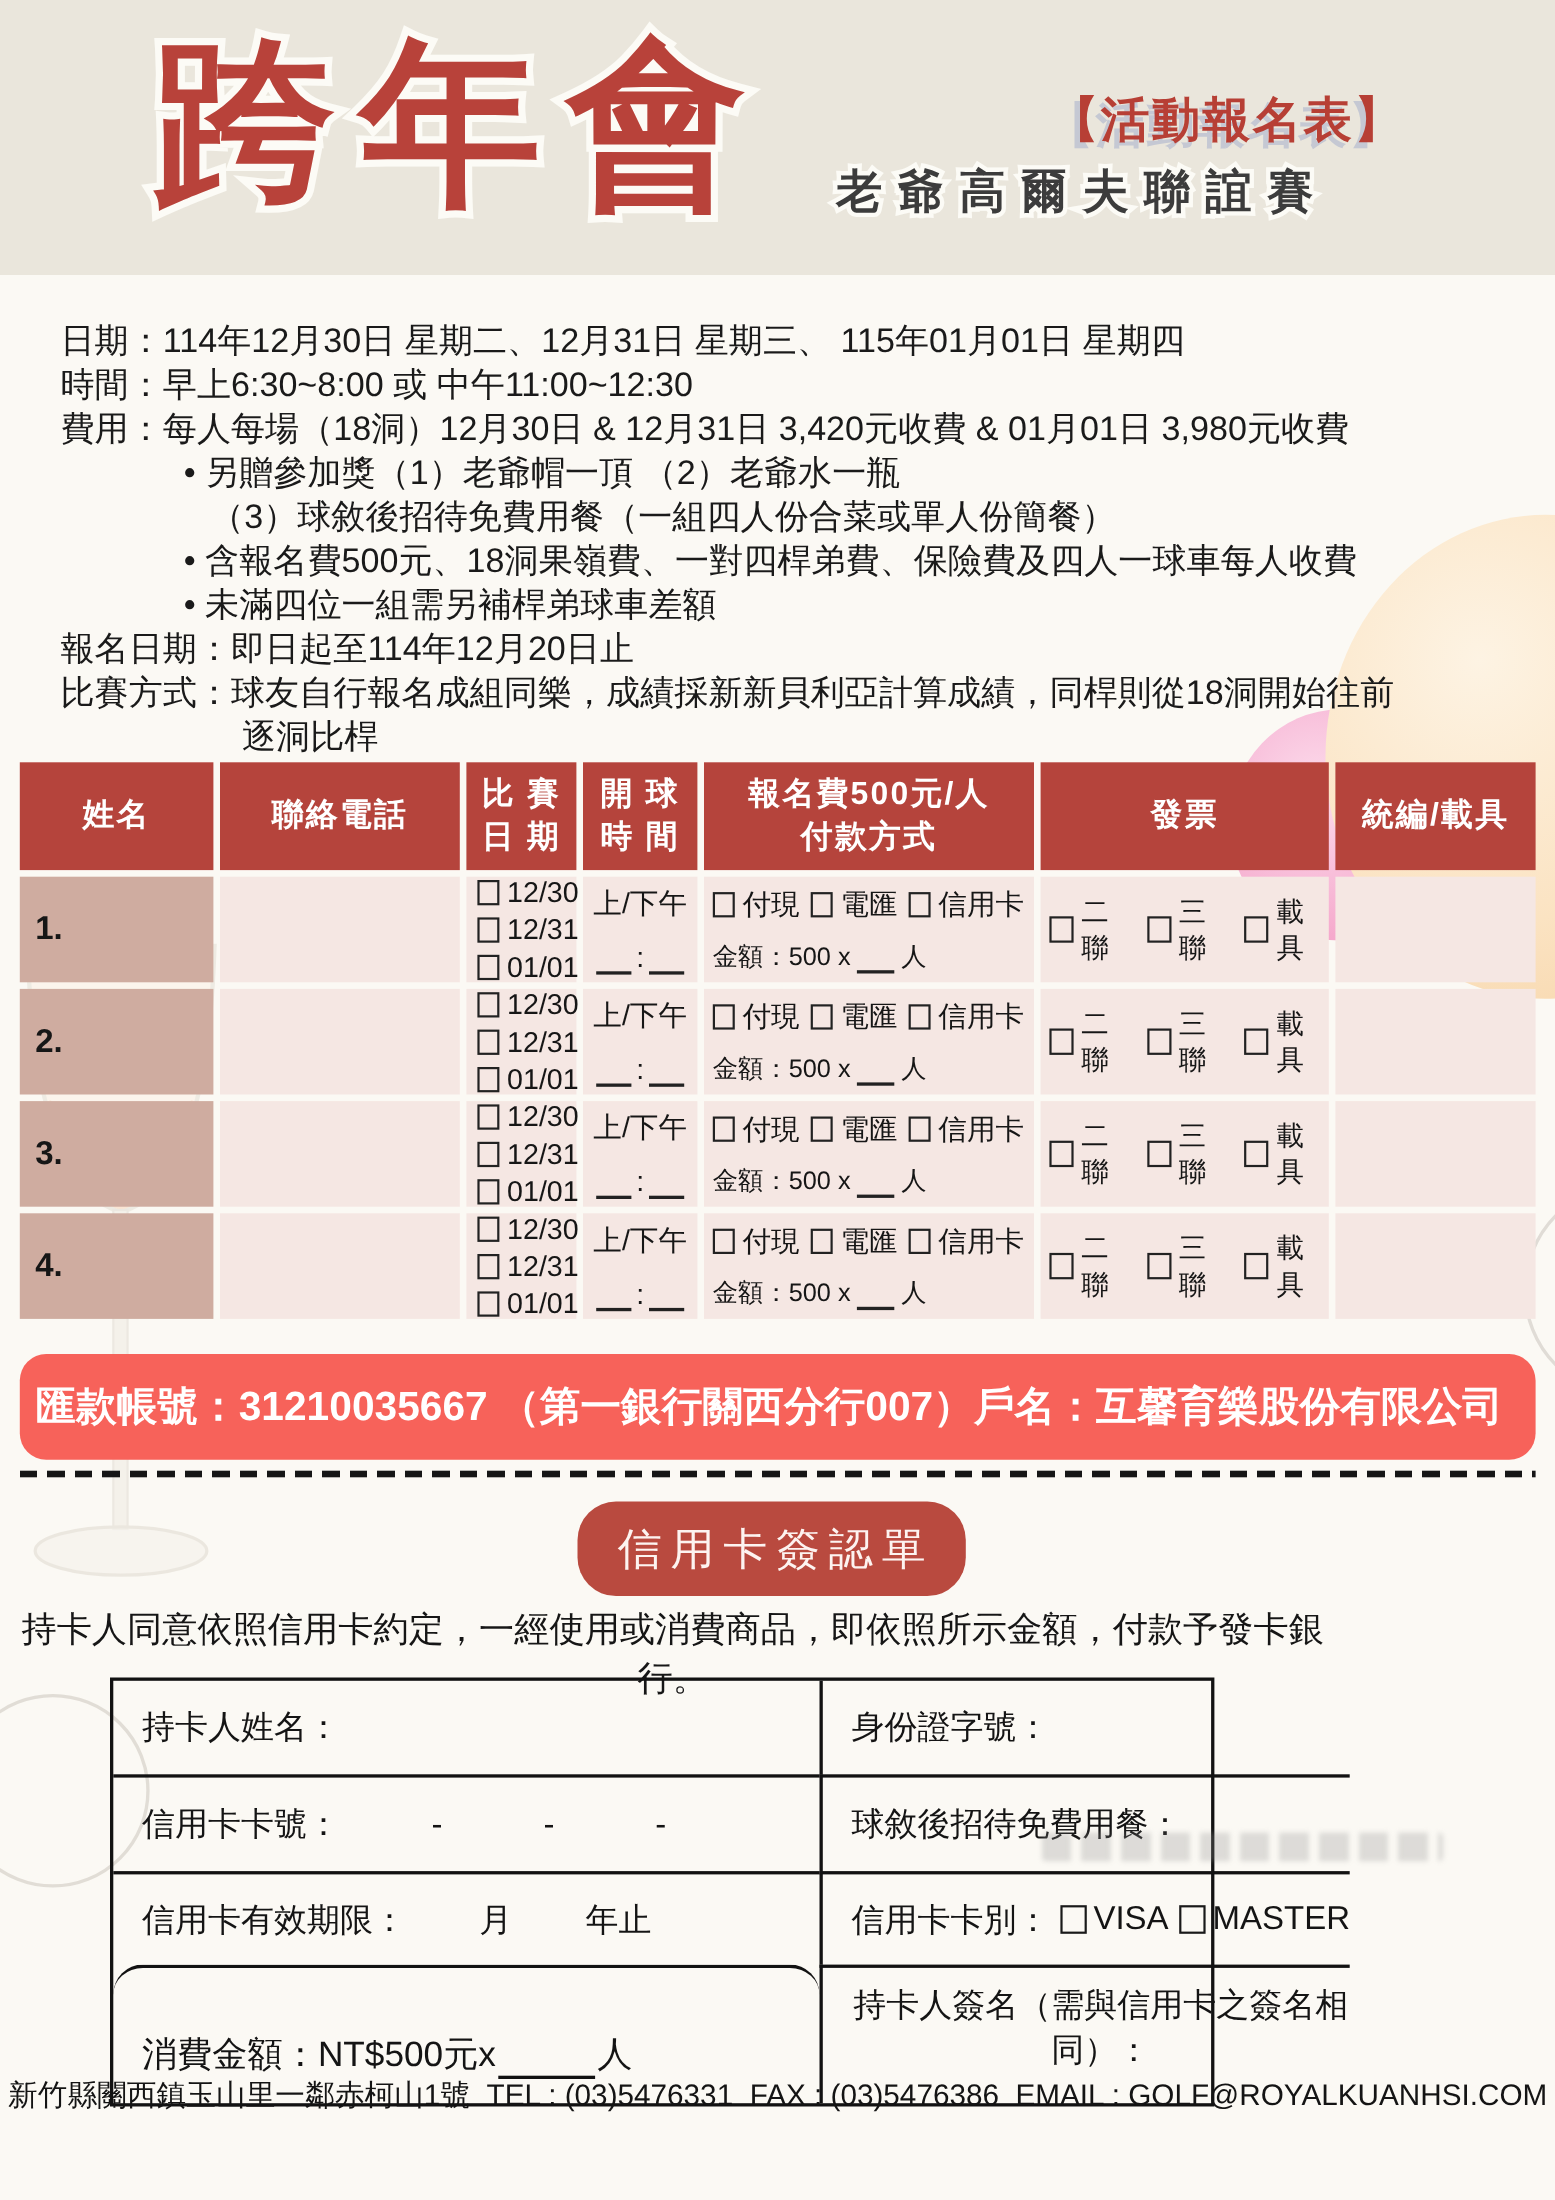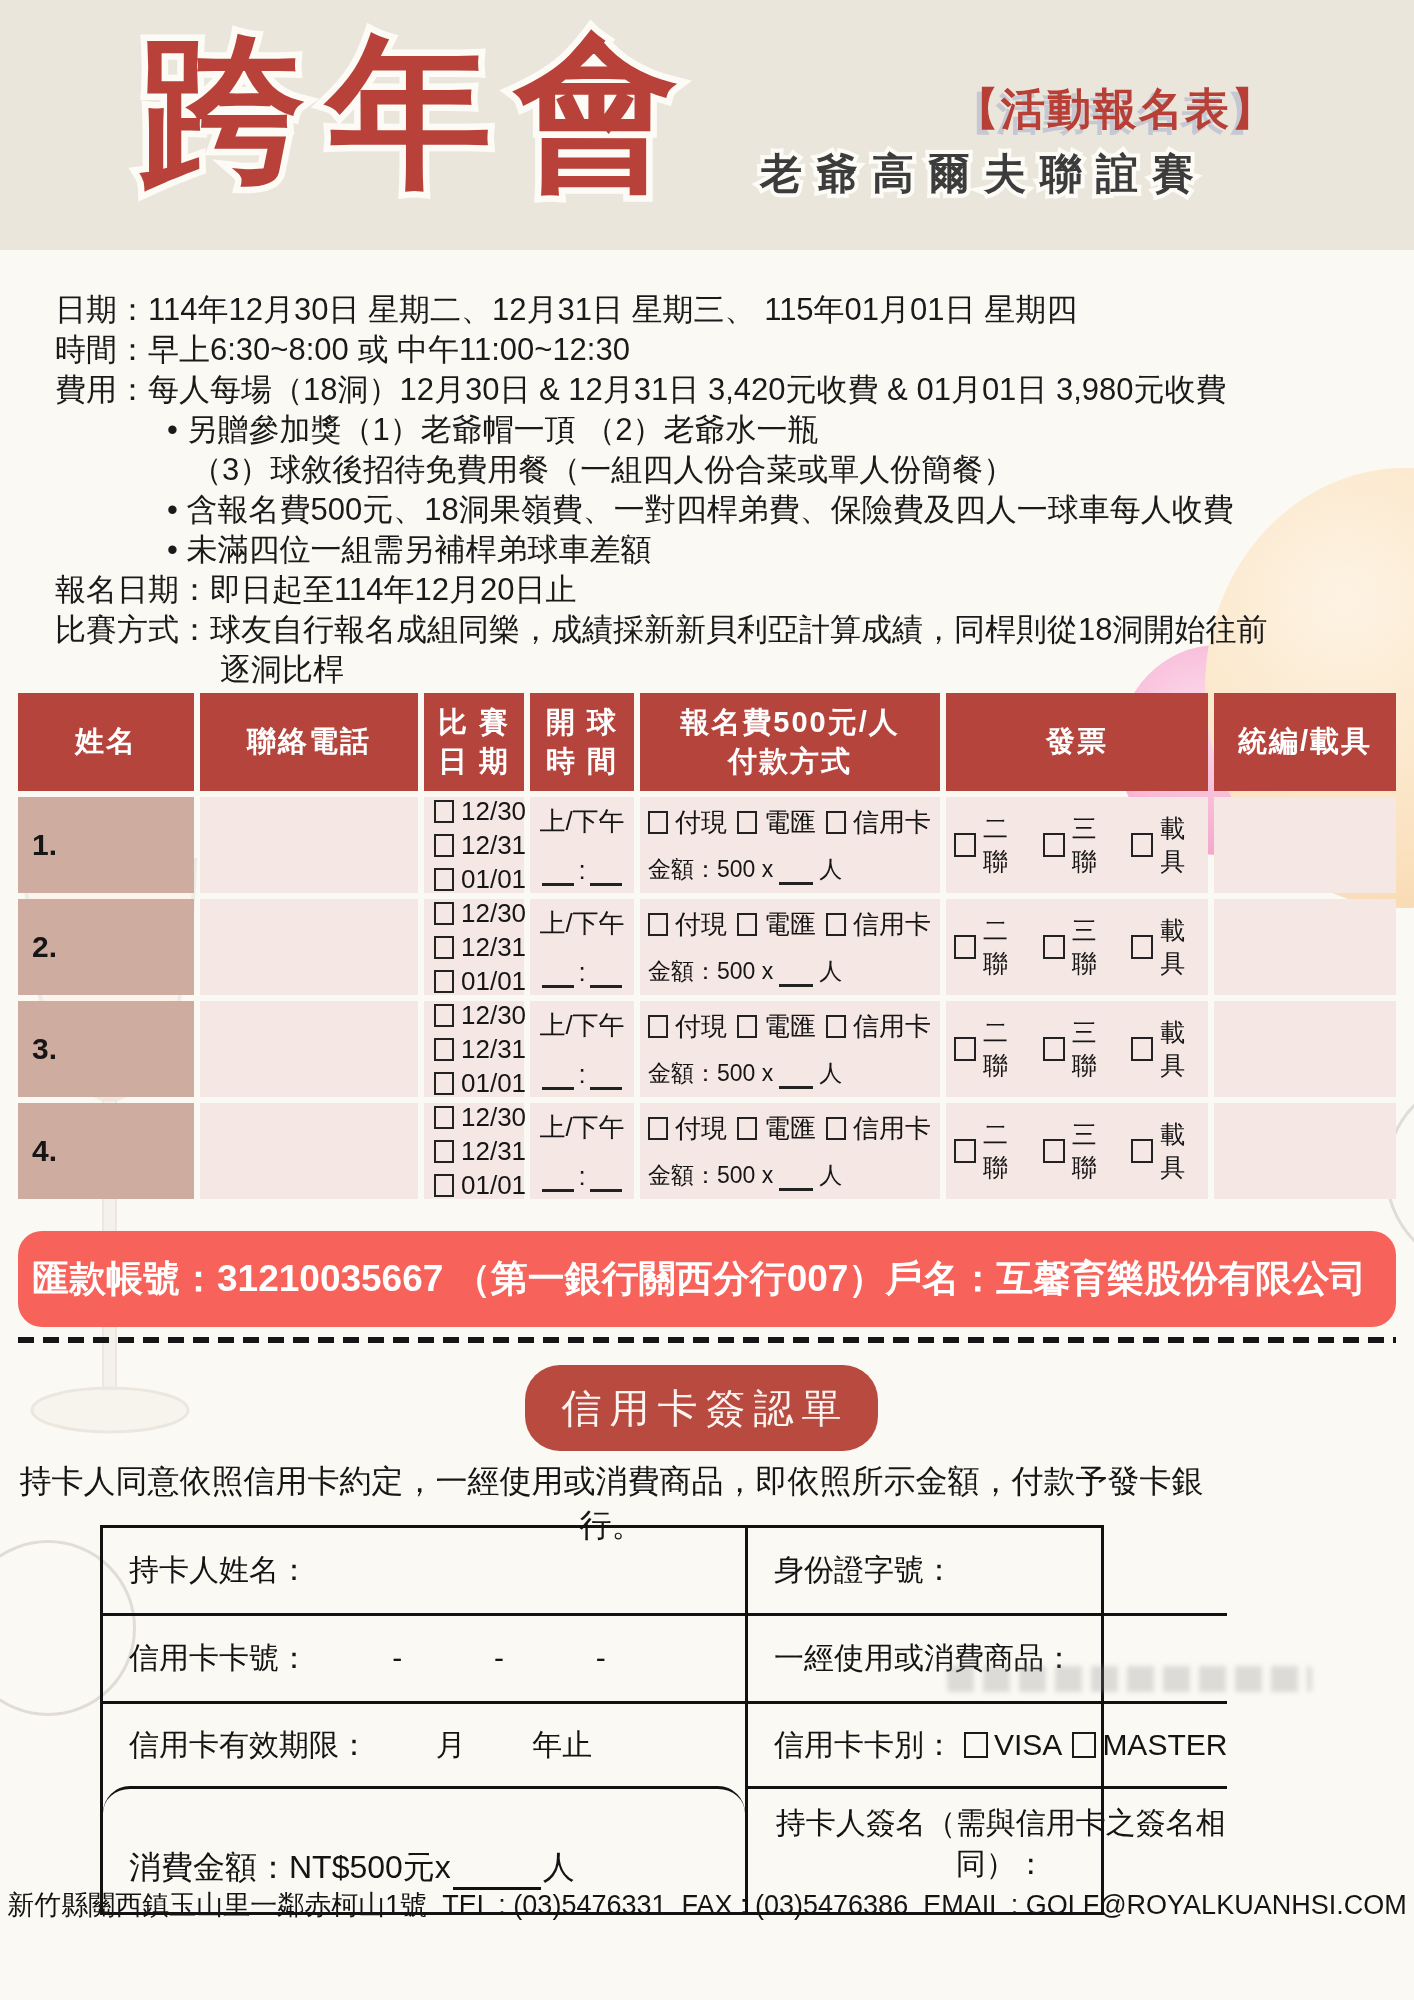--- a/index.html
+++ b/index.html
@@ -395,21 +395,21 @@
   <div class="dashes"></div>
 
   <div class="cc-btn">信用卡簽認單</div>
   <div class="agreement">持卡人同意依照信用卡約定，一經使用或消費商品，即依照所示金額，付款予發卡銀行。</div>
 
   <div class="cc-table">
     <div class="cc-cell">持卡人姓名：</div>
     <div class="cc-cell cc-right">身份證字號：</div>
 
     <div class="cc-cell cc-nt">信用卡卡號：          -           -           -</div>
-    <div class="cc-cell cc-right cc-nt">一經使用或消費商品：</div>
+    <div class="cc-cell cc-right cc-nt">球敘後招待免費用餐：</div>
 
     <div class="cc-cell cc-nt">信用卡有效期限：        月        年止</div>
     <div class="cc-cell cc-right cc-nt">
       <span>信用卡卡別：</span><span class="ccb"></span><span>VISA</span><span class="ccb"></span><span>MASTER</span>
     </div>
 
     <div class="cc-cell cc-nt cc-amount">
       <span>消費金額：NT$500元x</span><span class="amt-bl-lg"></span><span>人</span>
     </div>
     <div class="cc-cell cc-right cc-nt cc-sign">持卡人簽名（需與信用卡之簽名相同）：</div>

